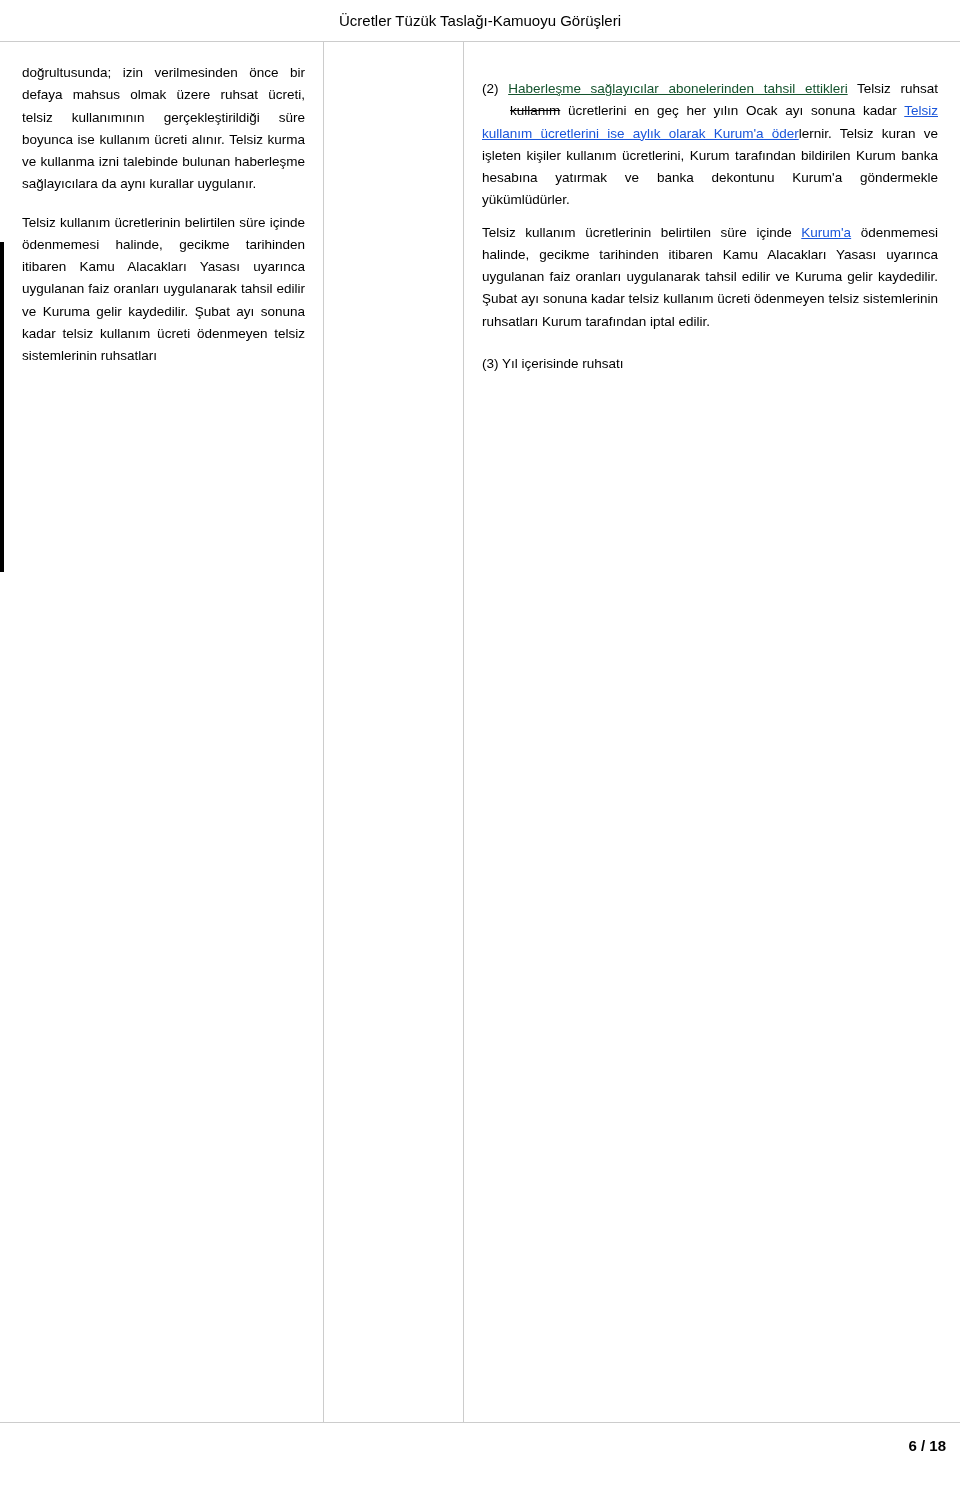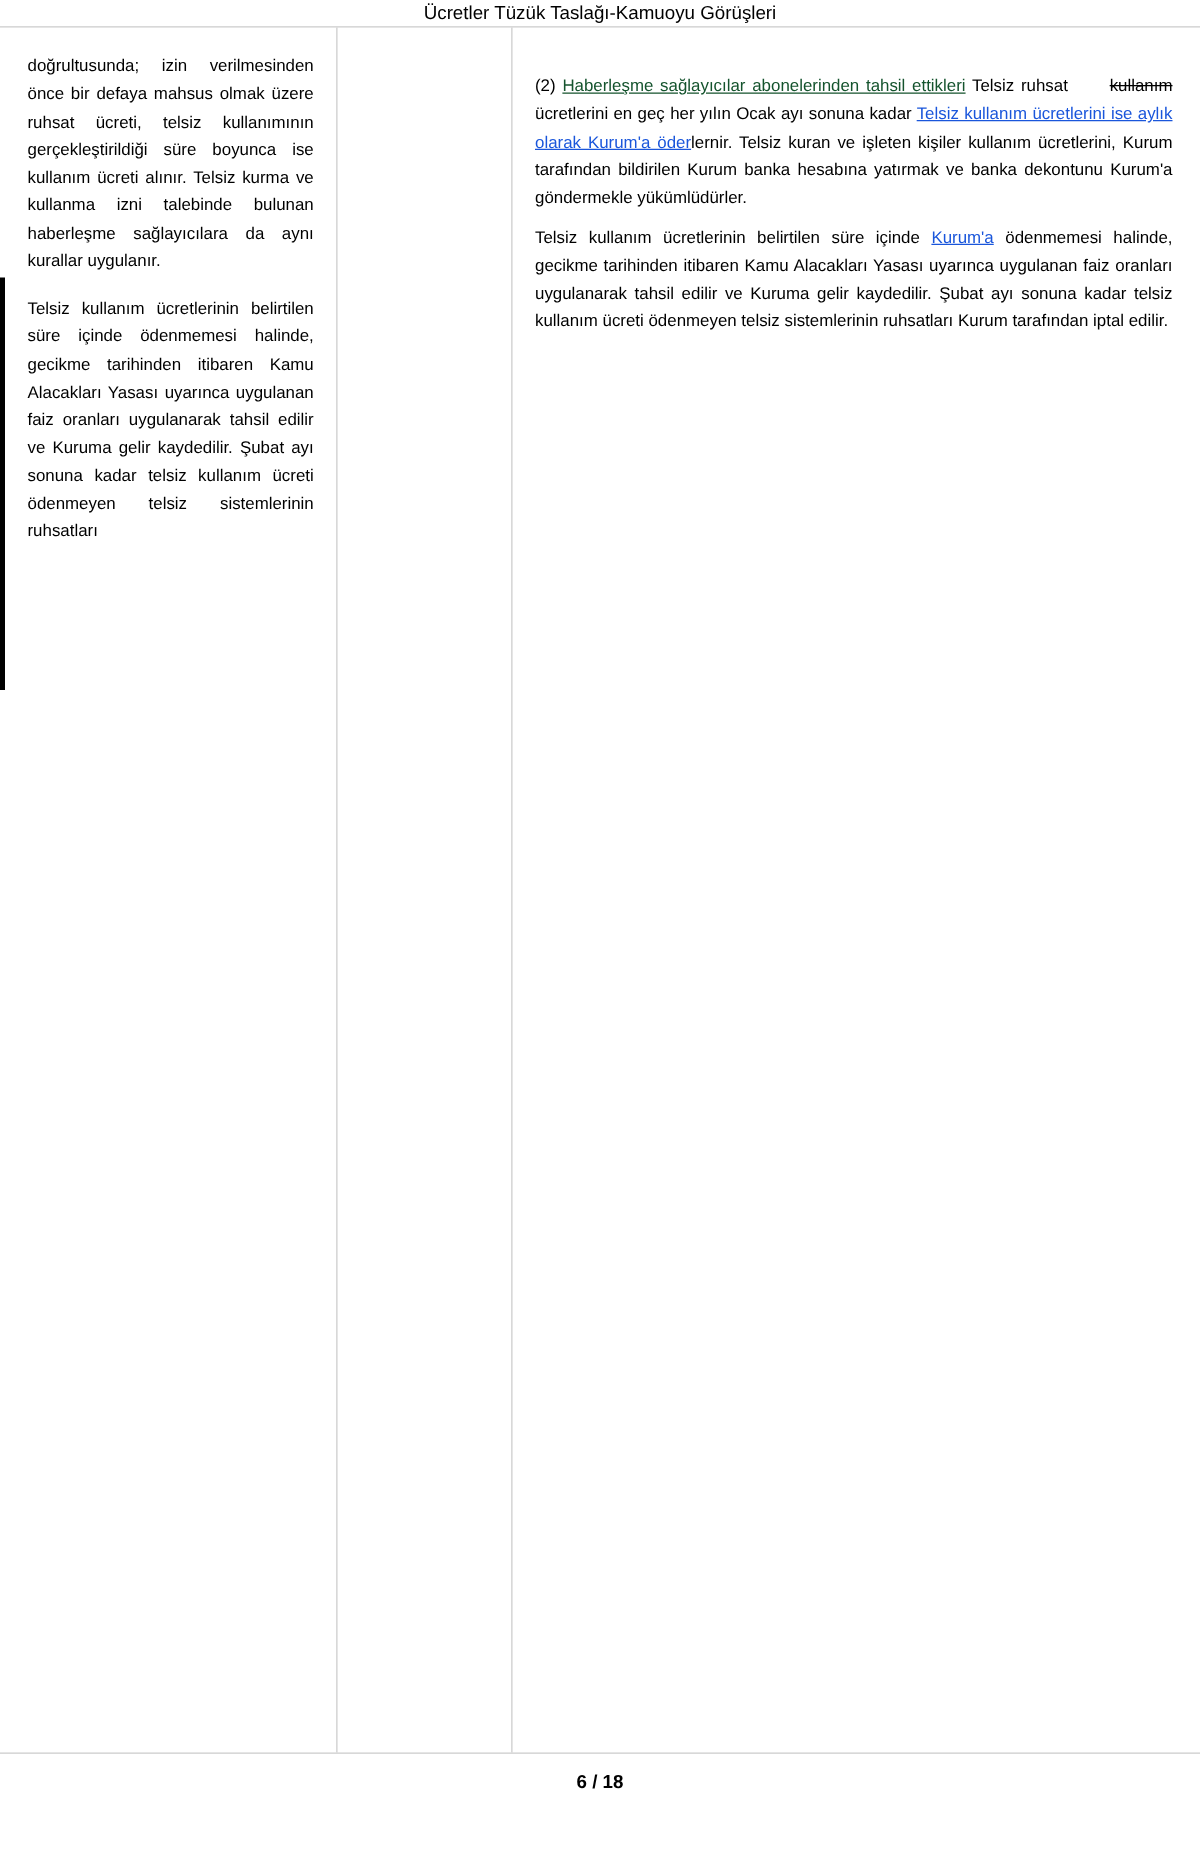--- a/index.html
+++ b/index.html
@@ -12,35 +12,35 @@
       font-family: Arial, sans-serif;
       font-size: 14px;
       background: #fff;
       color: #000;
       width: 960px;
       min-height: 1496px;
     }
 
     .page-header {
       text-align: center;
-      padding: 2px 20px;
+      padding: 12px 20px;
       border-bottom: 1px solid #ccc;
       font-size: 15px;
       font-weight: normal;
     }
 
     .content-area {
       display: flex;
       flex-direction: row;
       padding: 0;
       min-height: 1380px;
     }
 
     .left-column {
-      width: 270px;
+      width: 324px;
       padding: 20px 18px 20px 22px;
       border-right: 1px solid #ccc;
       font-size: 13.5px;
       line-height: 1.65;
       text-align: justify;
       position: relative;
     }
 
     .left-column .vertical-bar {
       position: absolute;
@@ -58,21 +58,21 @@
 
     .right-column {
       flex: 1;
       padding: 20px 22px 20px 18px;
       font-size: 13.5px;
       line-height: 1.65;
       text-align: justify;
     }
 
     .page-footer {
-      text-align: center;
+      text-align: right;
       padding: 14px;
       border-top: 1px solid #ccc;
       font-size: 15px;
       font-weight: bold;
     }
 
     p {
       margin-bottom: 10px;
     }
 
@@ -128,19 +128,22 @@
     <div class="section-2">
       <p>
         (2) <span class="underline-red">Haberleşme sağlayıcılar abonelerinden tahsil ettikleri</span> Telsiz ruhsat <span class="strikethrough">kullanım</span> ücretlerini en geç her yılın Ocak ayı sonuna kadar <span class="underline-blue">Telsiz kullanım ücretlerini ise aylık olarak Kurum'a öder</span>lernir. Telsiz kuran ve işleten kişiler kullanım ücretlerini, Kurum tarafından bildirilen Kurum banka hesabına yatırmak ve banka dekontunu Kurum'a göndermekle yükümlüdürler.
       </p>
 
       <p>
         Telsiz kullanım ücretlerinin belirtilen süre içinde <span class="underline-blue">Kurum'a</span> ödenmemesi halinde, gecikme tarihinden itibaren Kamu Alacakları Yasası uyarınca uygulanan faiz oranları uygulanarak tahsil edilir ve Kuruma gelir kaydedilir. Şubat ayı sonuna kadar telsiz kullanım ücreti ödenmeyen telsiz sistemlerinin ruhsatları Kurum tarafından iptal edilir.
       </p>
     </div>
 
+    <p style="margin-top: 20px;">
+      (3) Yıl içerisinde ruhsatı
+    </p>
   </div>
 
 </div>
 
 <div class="page-footer">
   <span>6 / 18</span>
 </div>
 
 </body></html>

